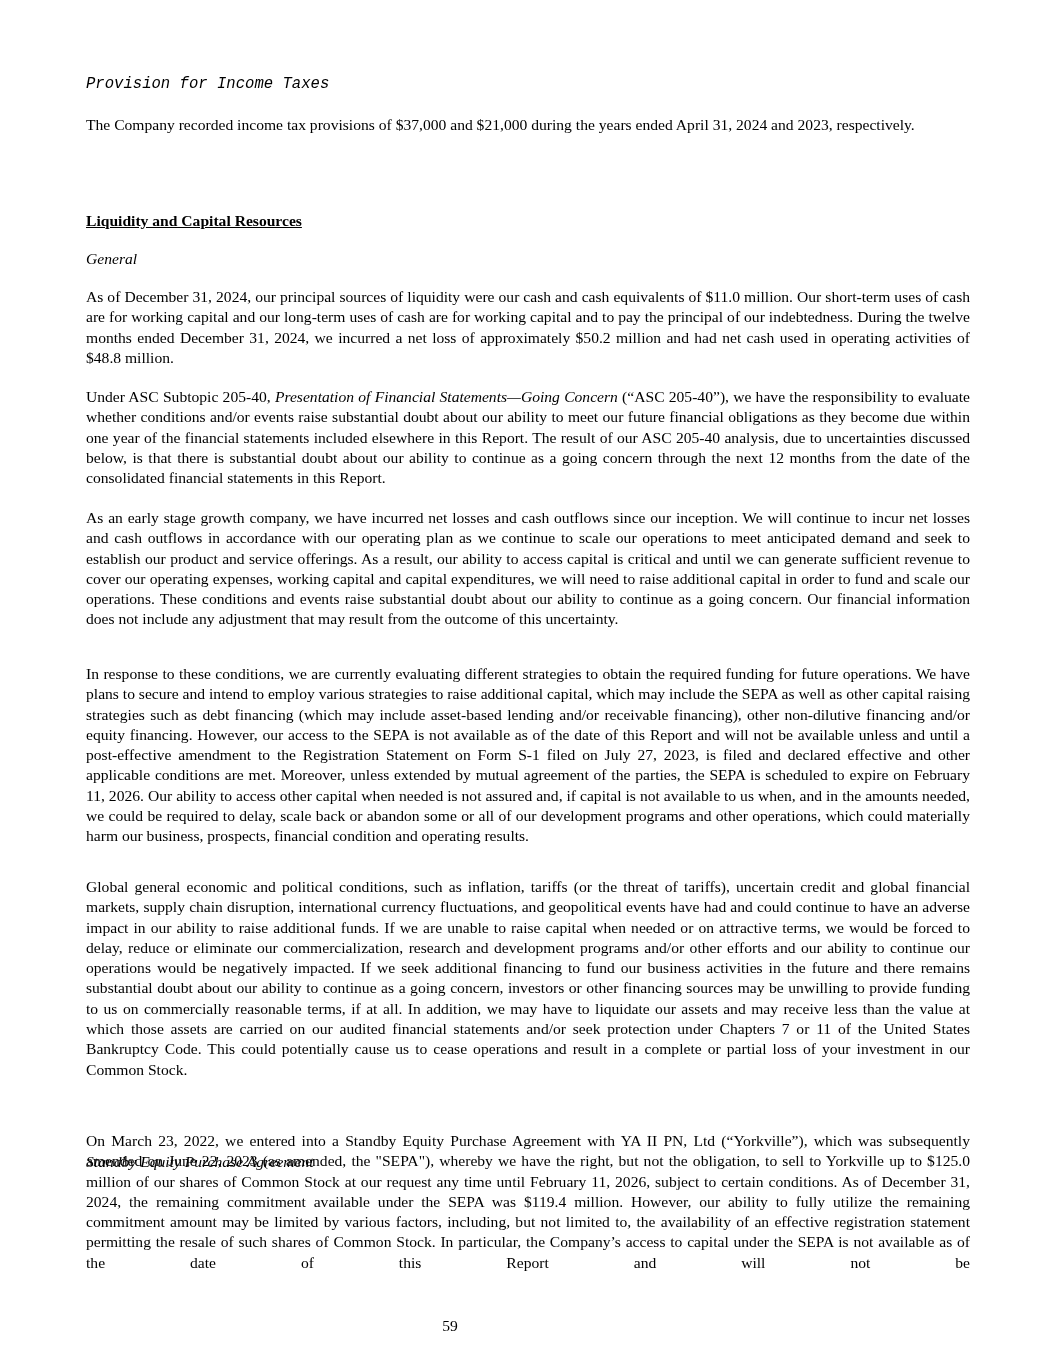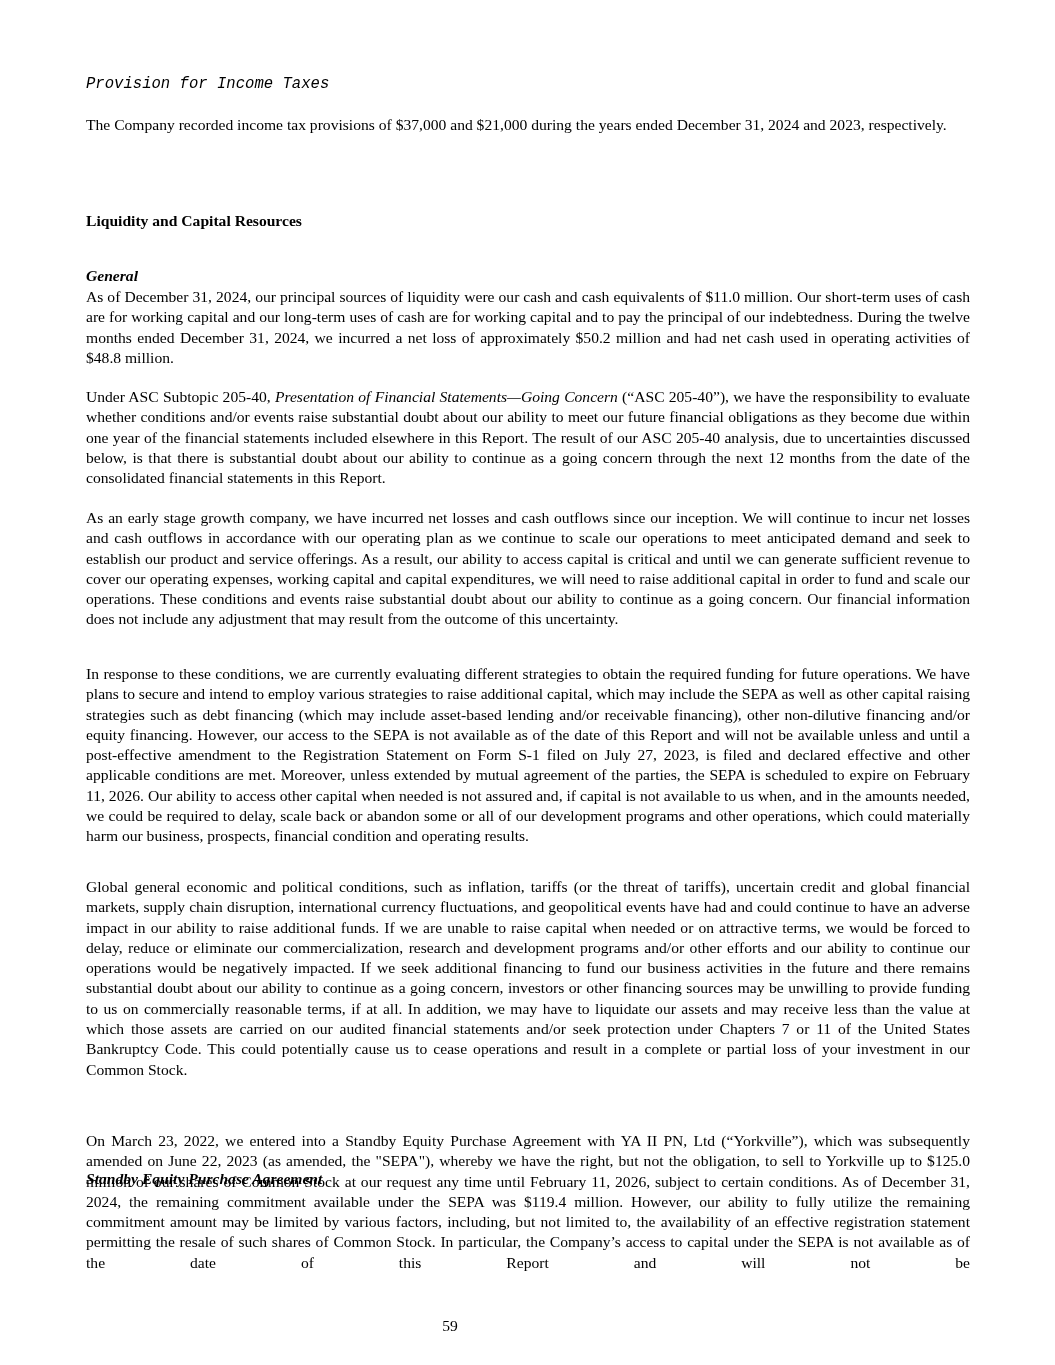--- a/index.html
+++ b/index.html
@@ -6,33 +6,33 @@
   body {
     width: 1055px; height: 1365px; position: relative; overflow: hidden;
     font-family: "Liberation Serif", "DejaVu Serif", serif;
     color: #000000;
     font-size: 15.6px;
     line-height: 20.3px;
   }
   .page { position: absolute; left: 86px; top: 0; width: 884px; }
   .block { position: absolute; left: 0; width: 884px; margin: 0; }
   .italic-head { font-style: italic; }
-  .bold-head { font-weight: bold; }
-  .bold-italic-head { font-weight: bold; font-style: italic; margin-top: 17px; }
+  .bold-head { font-weight: bold; text-decoration: underline; }
+  .bold-italic-head { font-weight: normal; font-style: italic; }
   p.para { text-align: justify; text-align-last: left; }
   .page-number { position: absolute; top: 1316px; left: 0; width: 900px; text-align: center; }
 </style>
 </head>
 <body>
 
 <div class="page">
 
   <div class="block italic-head" style="top:74px;font-family:Liberation Mono, monospace;">Provision for Income Taxes</div>
 
-  <p class="block para" style="top:115px;">The Company recorded income tax provisions of $37,000 and $21,000 during the years ended December 31, 2024 and 2023, respectively.</p>
+  <p class="block para" style="top:115px;">The Company recorded income tax provisions of $37,000 and $21,000 during the years ended April 31, 2024 and 2023, respectively.</p>
 
   <div class="block bold-head" style="top:211px;">Liquidity and Capital Resources</div>
 
   <div class="block bold-italic-head" style="top:249px;">General</div>
 
   <p class="block para" style="top:287px;">As of December 31, 2024, our principal sources of liquidity were our cash and cash equivalents of $11.0 million. Our short-term uses of cash are for working capital and our long-term uses of cash are for working capital and to pay the principal of our indebtedness. During the twelve months ended December 31, 2024, we incurred a net loss of approximately $50.2 million and had net cash used in operating activities of $48.8 million.</p>
 
   <p class="block para" style="top:387px;"><span>Under ASC Subtopic 205-40, </span><i>Presentation of Financial Statements—Going Concern</i><span> (“ASC 205-40”), we have the responsibility to evaluate whether conditions and/or events raise substantial doubt about our ability to meet our future financial obligations as they become due within one year of the financial statements included elsewhere in this Report. The result of our ASC 205-40 analysis, due to uncertainties discussed below, is that there is substantial doubt about our ability to continue as a going concern through the next 12 months from the date of the consolidated financial statements in this Report.</span></p>
 
   <p class="block para" style="top:508px;">As an early stage growth company, we have incurred net losses and cash outflows since our inception. We will continue to incur net losses and cash outflows in accordance with our operating plan as we continue to scale our operations to meet anticipated demand and seek to establish our product and service offerings. As a result, our ability to access capital is critical and until we can generate sufficient revenue to cover our operating expenses, working capital and capital expenditures, we will need to raise additional capital in order to fund and scale our operations. These conditions and events raise substantial doubt about our ability to continue as a going concern. Our financial information does not include any adjustment that may result from the outcome of this uncertainty.</p>

